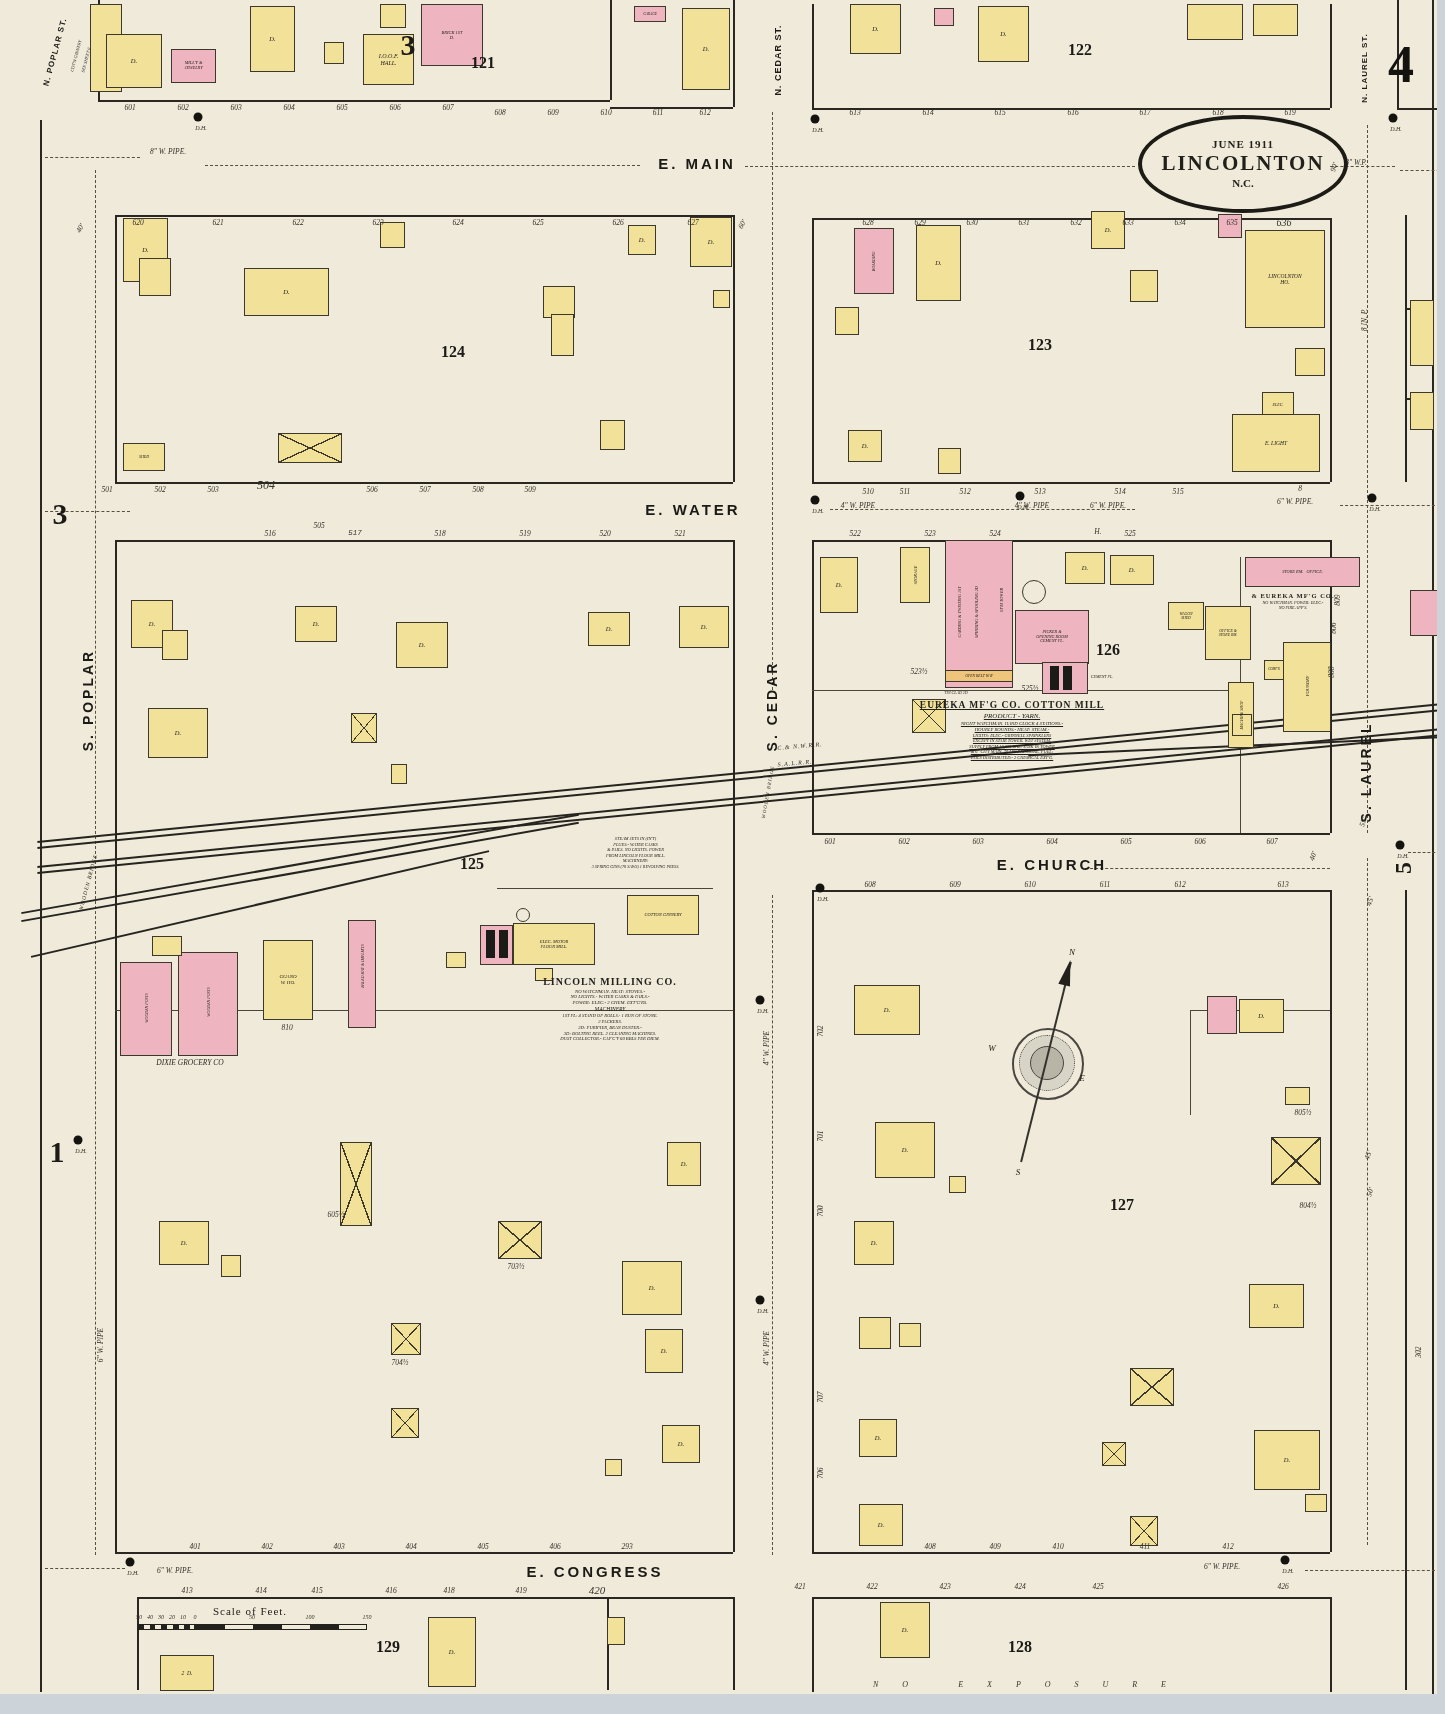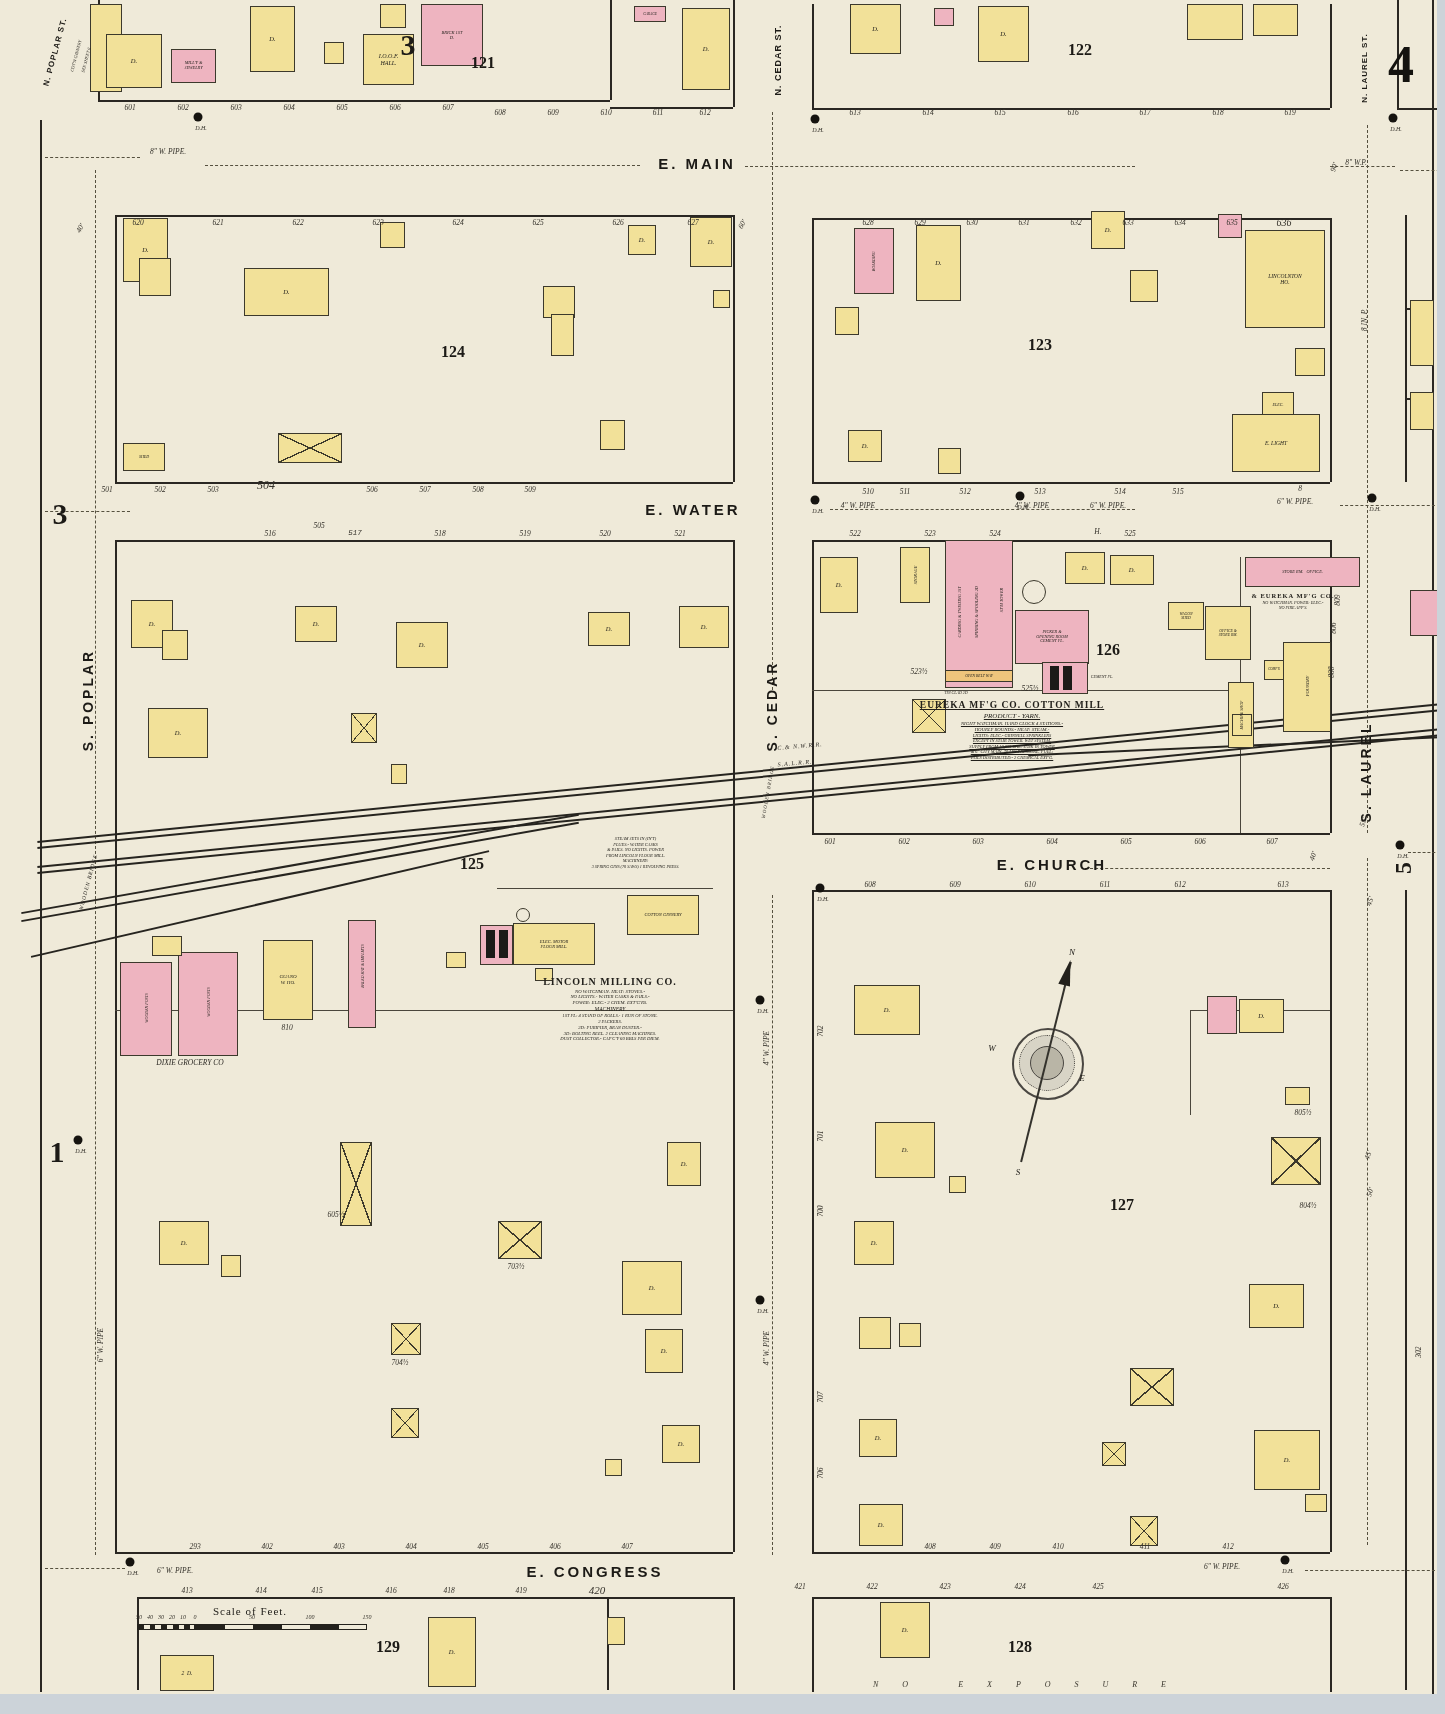--- a/index.html
+++ b/index.html
@@ -458,27 +458,27 @@
       <div class="lb hn" style="left: 1052px; top: 841px; font-size: 7.5px; transform: translate(-50%, -50%);">604</div>
       <div class="lb hn" style="left: 1126px; top: 841px; font-size: 7.5px; transform: translate(-50%, -50%);">605</div>
       <div class="lb hn" style="left: 1200px; top: 841px; font-size: 7.5px; transform: translate(-50%, -50%);">606</div>
       <div class="lb hn" style="left: 1272px; top: 841px; font-size: 7.5px; transform: translate(-50%, -50%);">607</div>
       <div class="lb hn" style="left: 870px; top: 884px; font-size: 7.5px; transform: translate(-50%, -50%);">608</div>
       <div class="lb hn" style="left: 955px; top: 884px; font-size: 7.5px; transform: translate(-50%, -50%);">609</div>
       <div class="lb hn" style="left: 1030px; top: 884px; font-size: 7.5px; transform: translate(-50%, -50%);">610</div>
       <div class="lb hn" style="left: 1105px; top: 884px; font-size: 7.5px; transform: translate(-50%, -50%);">611</div>
       <div class="lb hn" style="left: 1180px; top: 884px; font-size: 7.5px; transform: translate(-50%, -50%);">612</div>
       <div class="lb hn" style="left: 1283px; top: 884px; font-size: 7.5px; transform: translate(-50%, -50%);">613</div>
-      <div class="lb hn" style="left: 195px; top: 1546px; font-size: 7.5px; transform: translate(-50%, -50%);">293</div>
+      <div class="lb hn" style="left: 195px; top: 1546px; font-size: 7.5px; transform: translate(-50%, -50%);">401</div>
       <div class="lb hn" style="left: 267px; top: 1546px; font-size: 7.5px; transform: translate(-50%, -50%);">402</div>
       <div class="lb hn" style="left: 339px; top: 1546px; font-size: 7.5px; transform: translate(-50%, -50%);">403</div>
       <div class="lb hn" style="left: 411px; top: 1546px; font-size: 7.5px; transform: translate(-50%, -50%);">404</div>
       <div class="lb hn" style="left: 483px; top: 1546px; font-size: 7.5px; transform: translate(-50%, -50%);">405</div>
       <div class="lb hn" style="left: 555px; top: 1546px; font-size: 7.5px; transform: translate(-50%, -50%);">406</div>
-      <div class="lb hn" style="left: 627px; top: 1546px; font-size: 7.5px; transform: translate(-50%, -50%);">407</div>
+      <div class="lb hn" style="left: 627px; top: 1546px; font-size: 7.5px; transform: translate(-50%, -50%);">293</div>
       <div class="lb hn" style="left: 930px; top: 1546px; font-size: 7.5px; transform: translate(-50%, -50%);">408</div>
       <div class="lb hn" style="left: 995px; top: 1546px; font-size: 7.5px; transform: translate(-50%, -50%);">409</div>
       <div class="lb hn" style="left: 1058px; top: 1546px; font-size: 7.5px; transform: translate(-50%, -50%);">410</div>
       <div class="lb hn" style="left: 1145px; top: 1546px; font-size: 7.5px; transform: translate(-50%, -50%);">411</div>
       <div class="lb hn" style="left: 1228px; top: 1546px; font-size: 7.5px; transform: translate(-50%, -50%);">412</div>
       <div class="lb hn" style="left: 187px; top: 1590px; font-size: 7.5px; transform: translate(-50%, -50%);">413</div>
       <div class="lb hn" style="left: 261px; top: 1590px; font-size: 7.5px; transform: translate(-50%, -50%);">414</div>
       <div class="lb hn" style="left: 317px; top: 1590px; font-size: 7.5px; transform: translate(-50%, -50%);">415</div>
       <div class="lb hn" style="left: 391px; top: 1590px; font-size: 7.5px; transform: translate(-50%, -50%);">416</div>
       <div class="lb hn" style="left: 449px; top: 1590px; font-size: 7.5px; transform: translate(-50%, -50%);">418</div>
@@ -610,20 +610,25 @@
       <div class="lb dm" style="left: 150px; top: 1617px; font-size: 6px;">40</div>
       <div class="lb dm" style="left: 161px; top: 1617px; font-size: 6px;">30</div>
       <div class="lb dm" style="left: 172px; top: 1617px; font-size: 6px;">20</div>
       <div class="lb dm" style="left: 183px; top: 1617px; font-size: 6px;">10</div>
       <div class="lb dm" style="left: 195px; top: 1617px; font-size: 6px;">0</div>
       <div class="lb dm" style="left: 252px; top: 1617px; font-size: 6px;">50</div>
       <div class="lb dm" style="left: 310px; top: 1617px; font-size: 6px;">100</div>
       <div class="lb dm" style="left: 367px; top: 1617px; font-size: 6px;">150</div>
     </div>
 
+  <div id="title-oval">
+    <div class="d1" style="text-transform:uppercase;">June 1911</div>
+    <div class="d2" style="text-transform:uppercase;">Lincolnton</div>
+    <div class="d3">N.C.</div>
+  </div>
 
   <div class="lb pn" style="left:1401px;top:64px;font-size:52px;font-weight:bold;">4</div>
 
   <div id="compass">
     <div class="ring1"></div>
     <div class="ring2"></div>
     <div class="ring3"></div>
     <div class="needle" style="transform:rotate(14deg);">
       <div class="head"></div>
     </div>

